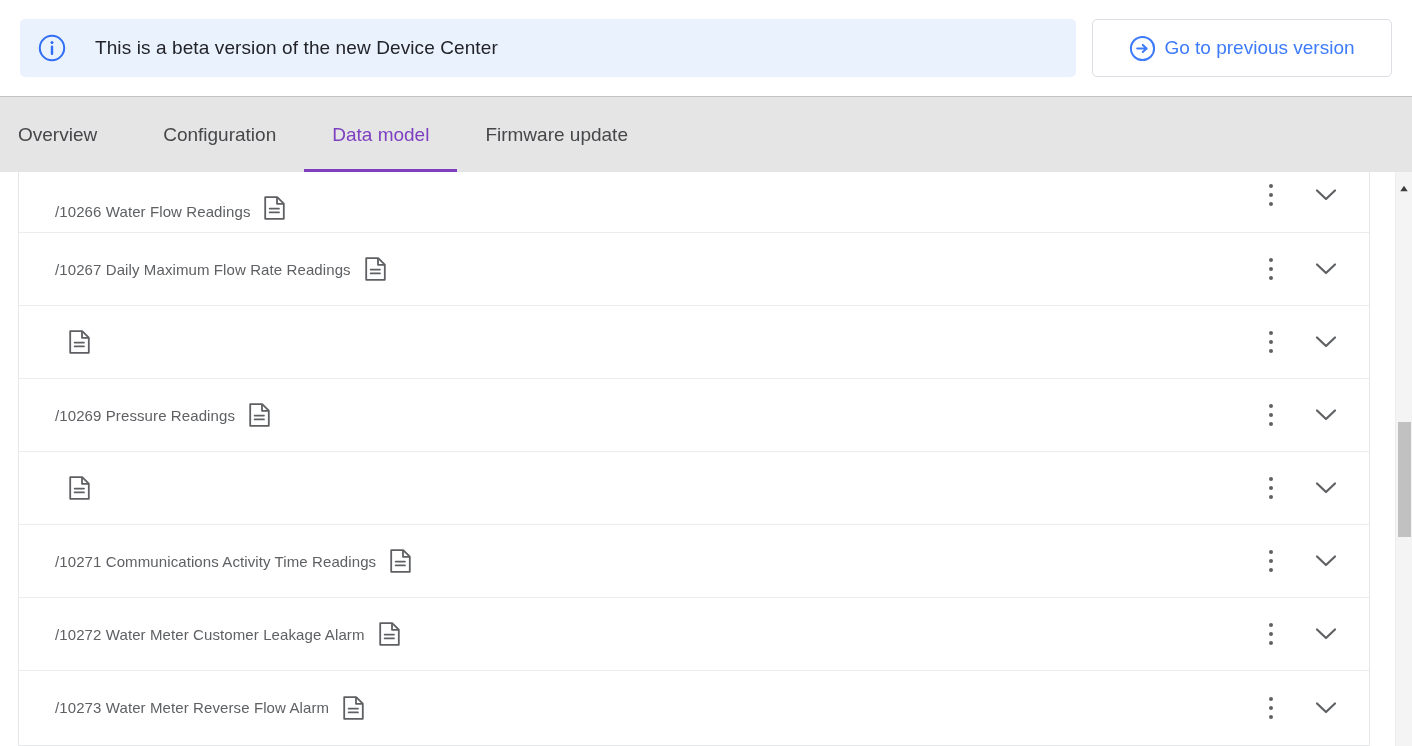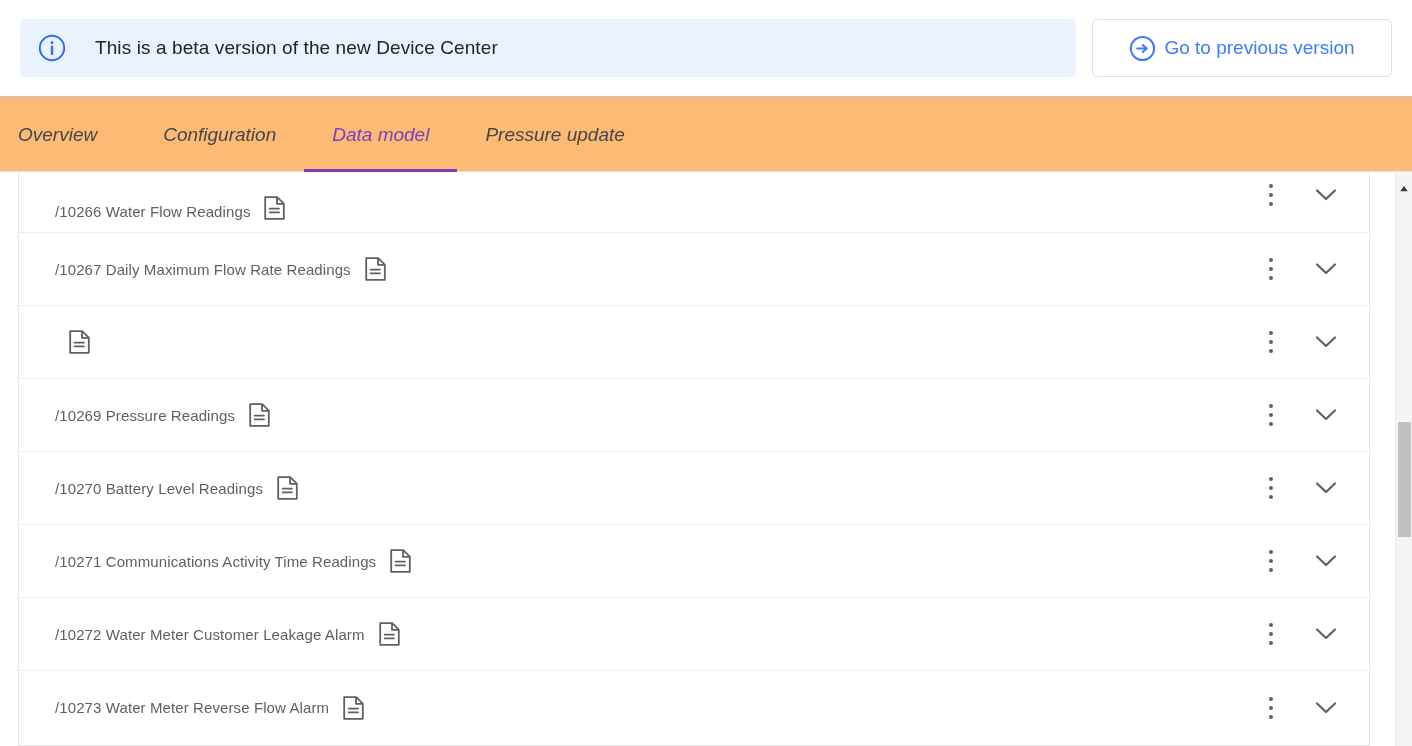--- a/index.html
+++ b/index.html
@@ -84,26 +84,25 @@
     color: #3d7bfb;
     white-space: nowrap;
   }
 
   
   .tab-bar {
     position: absolute;
     top: 96px; left: 0;
     width: 1412px;
     height: 76px;
-    background: #fdba74;
+    background: #e5e5e5;
     border-top: 1px solid #bfc1c4;
     border-bottom: 1px solid #e3e4e6;
     display: flex;
     align-items: flex-start;
-    font-style: italic;
   }
 
   .tab {
     position: relative;
     height: 75px;
     display: flex;
     align-items: center;
     padding: 0 28px;
     font-size: 19px;
     color: #46474a;
@@ -257,21 +256,21 @@
       <span>Overview</span>
     </div>
     <div class="tab">
       <span>Configuration</span>
     </div>
     <div class="tab active">
       <span>Data model</span>
       <span class="tab-underline"></span>
     </div>
     <div class="tab">
-      <span>Pressure update</span>
+      <span>Firmware update</span>
     </div>
   </div>
 
   <div class="list-card">
 
     <div class="list-row">
       <span class="row-label">/10266 Water Flow Readings</span>
       <span class="doc-icon">
         <svg viewBox="0 0 21 24" width="21" height="24">
           <path d="M1.2 1.2 H13.2 L19.8 7.6 V22.8 H1.2 Z" fill="none" stroke="#5e6063" stroke-width="1.8" stroke-linejoin="round"></path>
@@ -367,21 +366,20 @@
         </span>
         <span class="chevron-btn">
           <svg class="chevron-icon" viewBox="0 0 22 14">
               <path d="M2 2.5 L11 11 L20 2.5" fill="none" stroke="#5e6063" stroke-width="2.2" stroke-linecap="round" stroke-linejoin="round"></path>
             </svg>
         </span>
       </span>
     </div>
 
     <div class="list-row">
-      <span class="row-label">/10270 Battery Level Readings</span>
       <span class="doc-icon">
         <svg viewBox="0 0 21 24" width="21" height="24">
           <path d="M1.2 1.2 H13.2 L19.8 7.6 V22.8 H1.2 Z" fill="none" stroke="#5e6063" stroke-width="1.8" stroke-linejoin="round"></path>
           <path d="M13.0 1.4 V7.8 H19.6" fill="none" stroke="#5e6063" stroke-width="1.8" stroke-linejoin="round"></path>
           <path d="M5.6 12.6 H15.0 M5.6 16.4 H15.0" stroke="#5e6063" stroke-width="1.7" stroke-linecap="round"></path>
         </svg>
       </span>
       <span class="row-spacer"></span>
       <span class="row-actions">
         <span class="kebab-btn">

